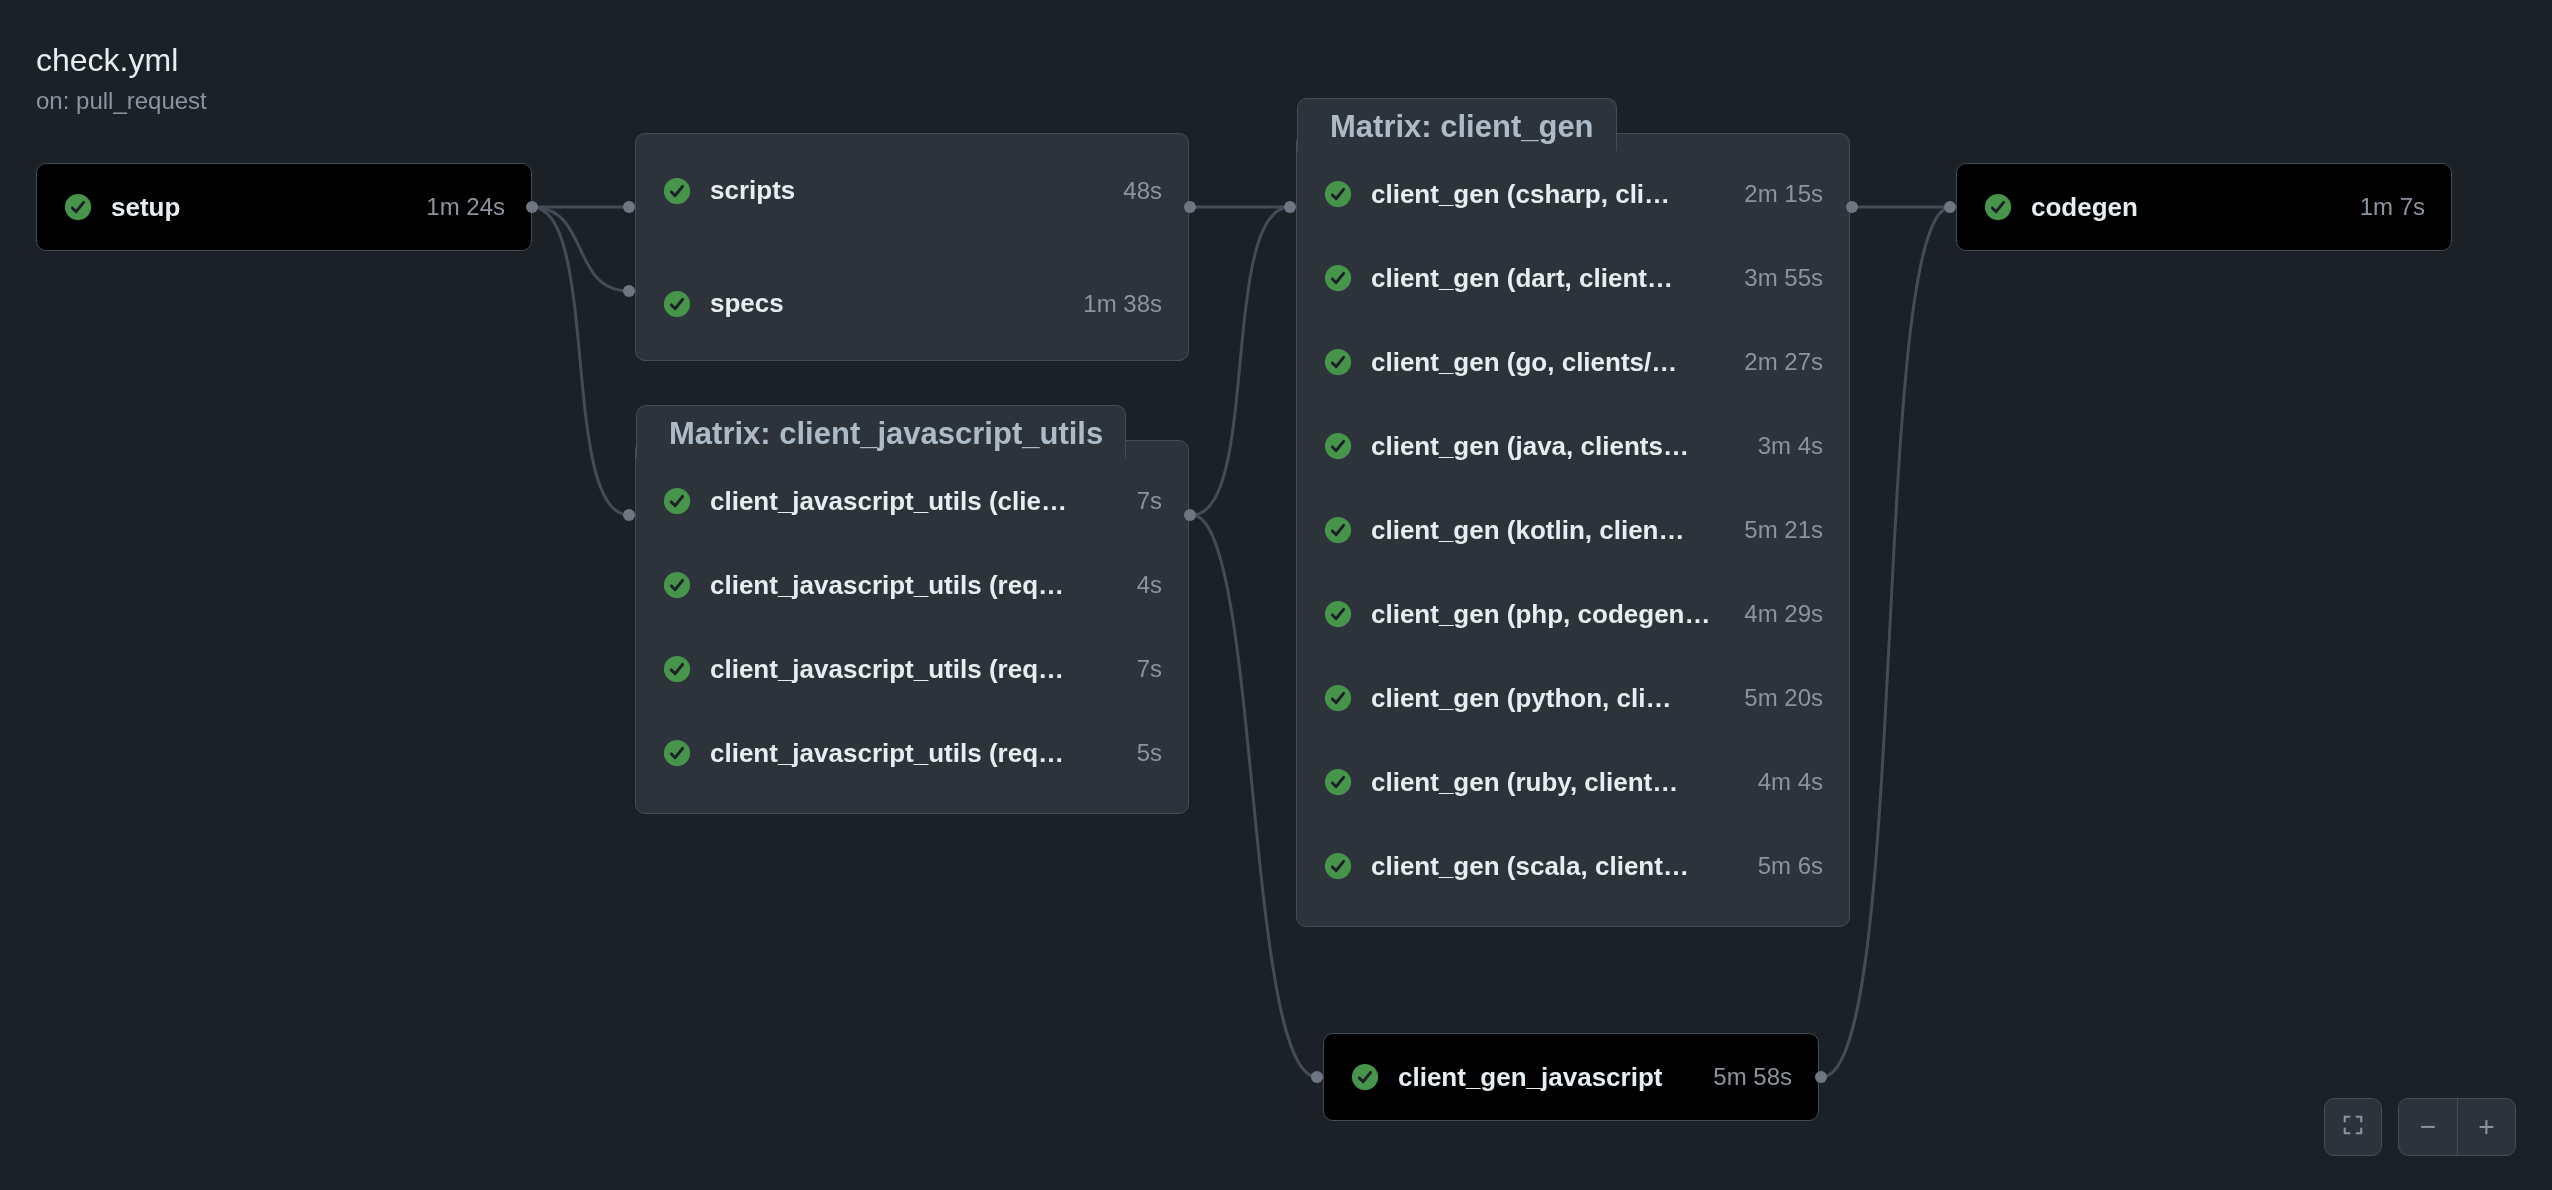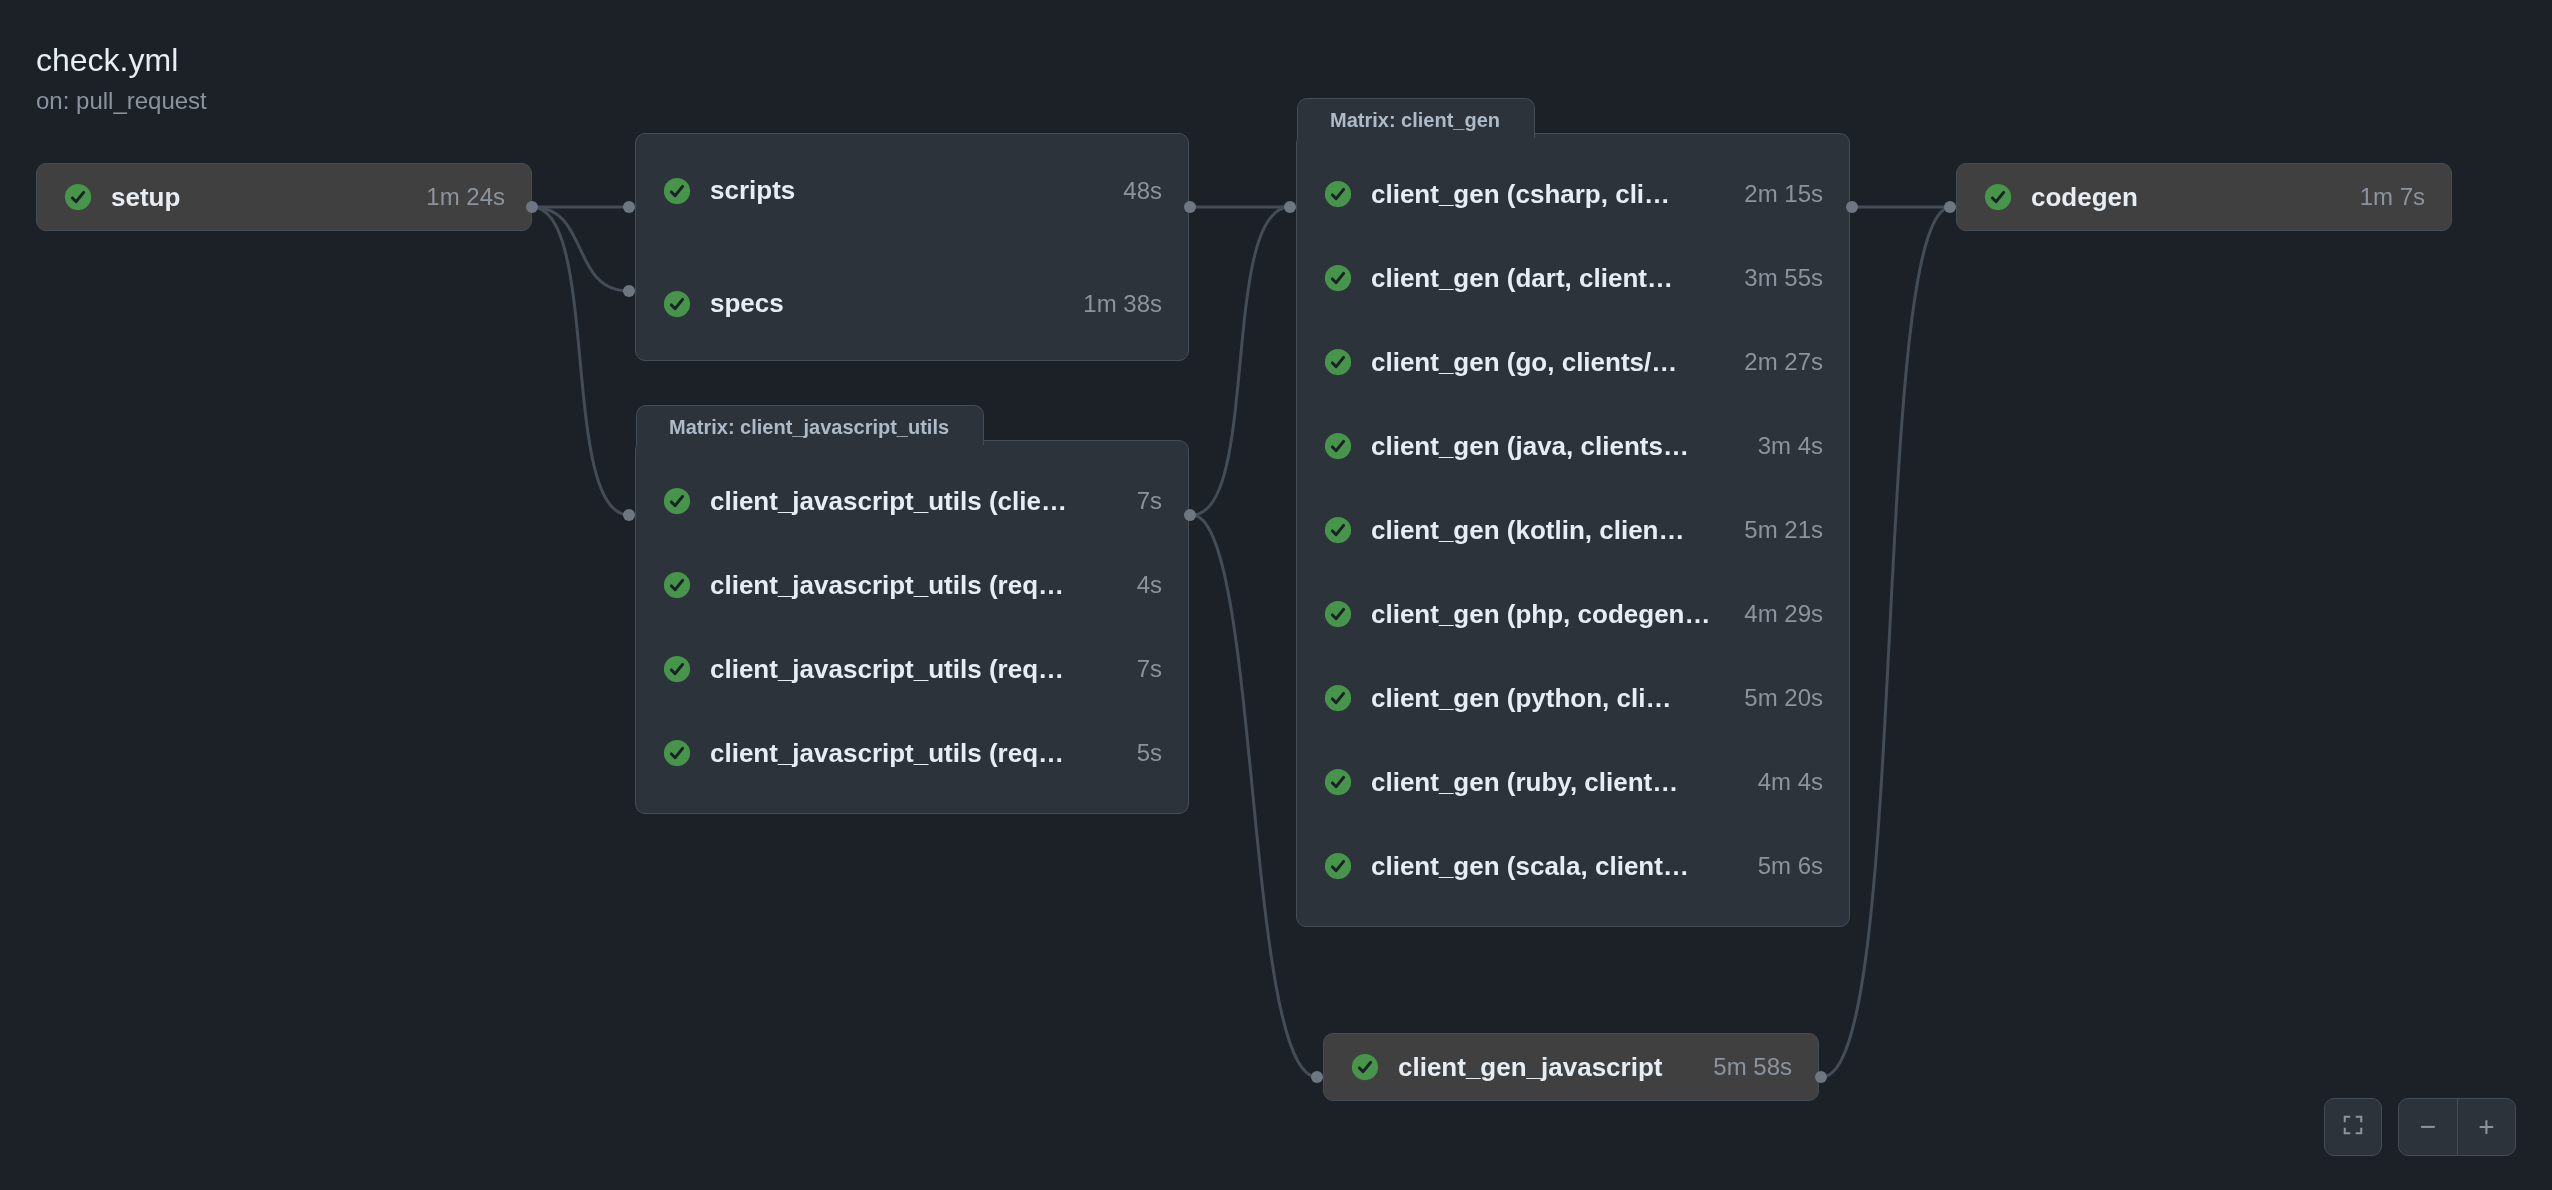--- a/index.html
+++ b/index.html
@@ -27,48 +27,48 @@
     font-size: 32px;
     font-weight: 400;
     margin-bottom: 8px;
   }
   .wf-sub {
     color: #8b949e;
     font-size: 24px;
   }
   .job-card {
     position: absolute;
-    background: #404040;
+    background: #000000;
     border: 1px solid #444c56;
     border-radius: 10px;
     display: flex;
     align-items: center;
     padding: 0 26px;
-    height: 68px;
+    height: 88px;
     width: 496px;
   }
   .matrix-card {
     position: absolute;
     background: #2d333b;
     border: 1px solid #444c56;
     border-radius: 10px;
     width: 554px;
     padding: 18px 0;
   }
   .matrix-label {
     position: absolute;
     top: -36px;
     left: 0;
     background: #2d333b;
     border: 1px solid #444c56;
     border-bottom: none;
     border-radius: 10px 10px 0 0;
-    padding: 10px 34px 6px 32px;
+    padding: 10px 22px 6px 32px;
     color: #adbac7;
-    font-size: 20px;
+    font-size: 31px;
     font-weight: 600;
   }
   .matrix-row {
     display: flex;
     align-items: center;
     height: 84px;
     padding: 0 26px;
   }
   .check-icon {
     width: 30px;

